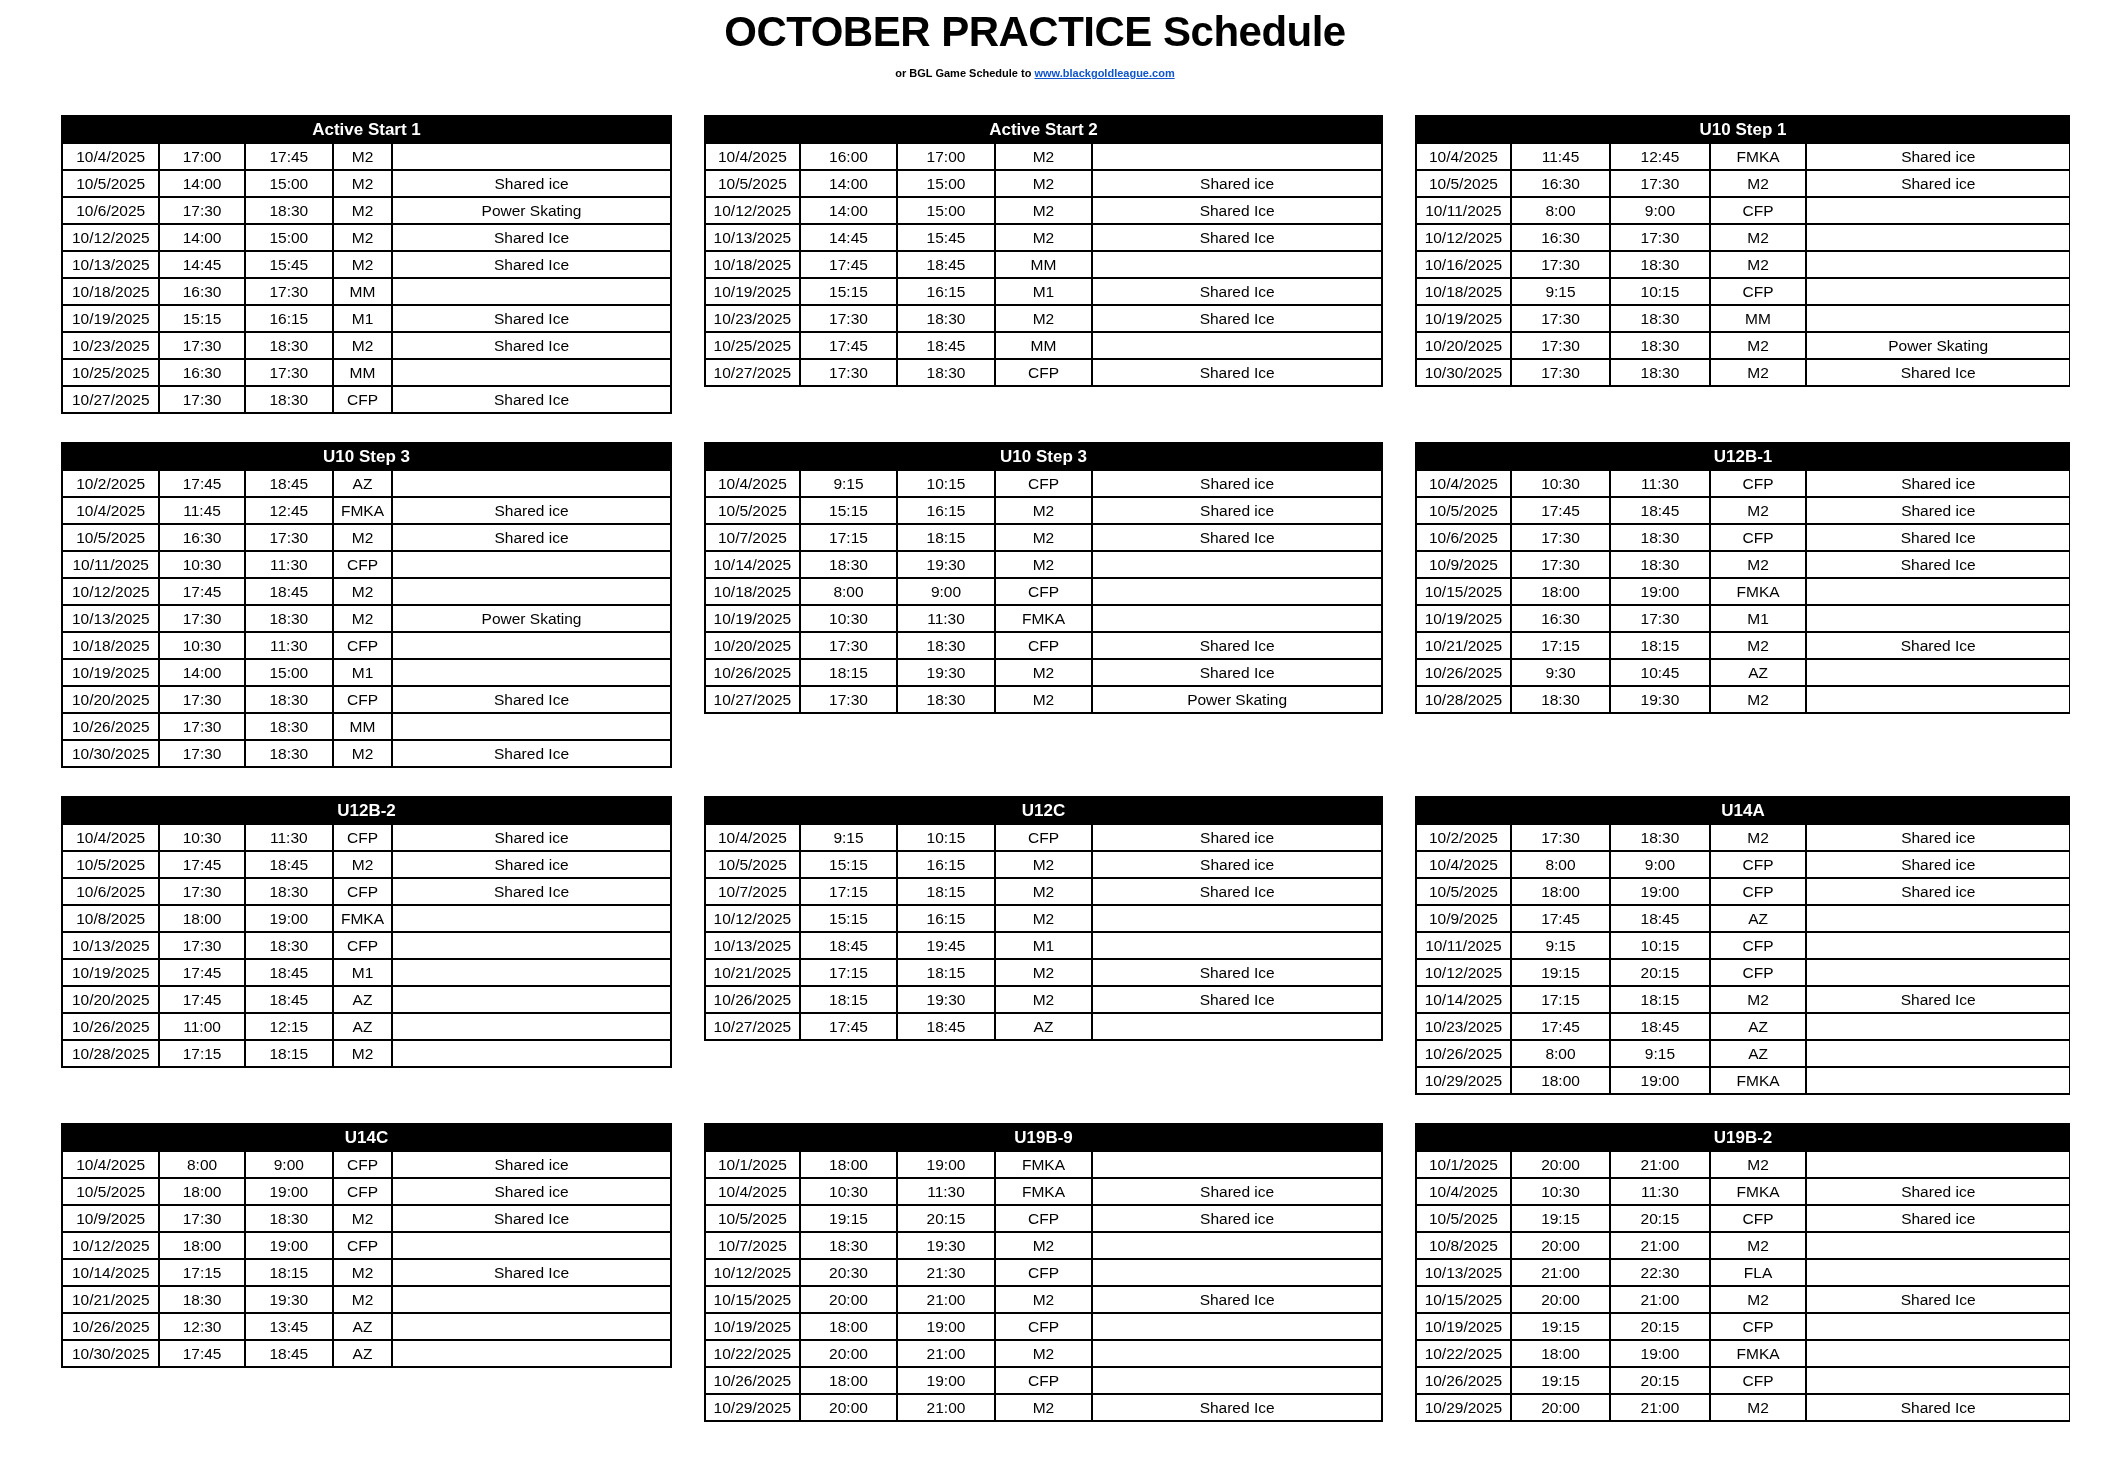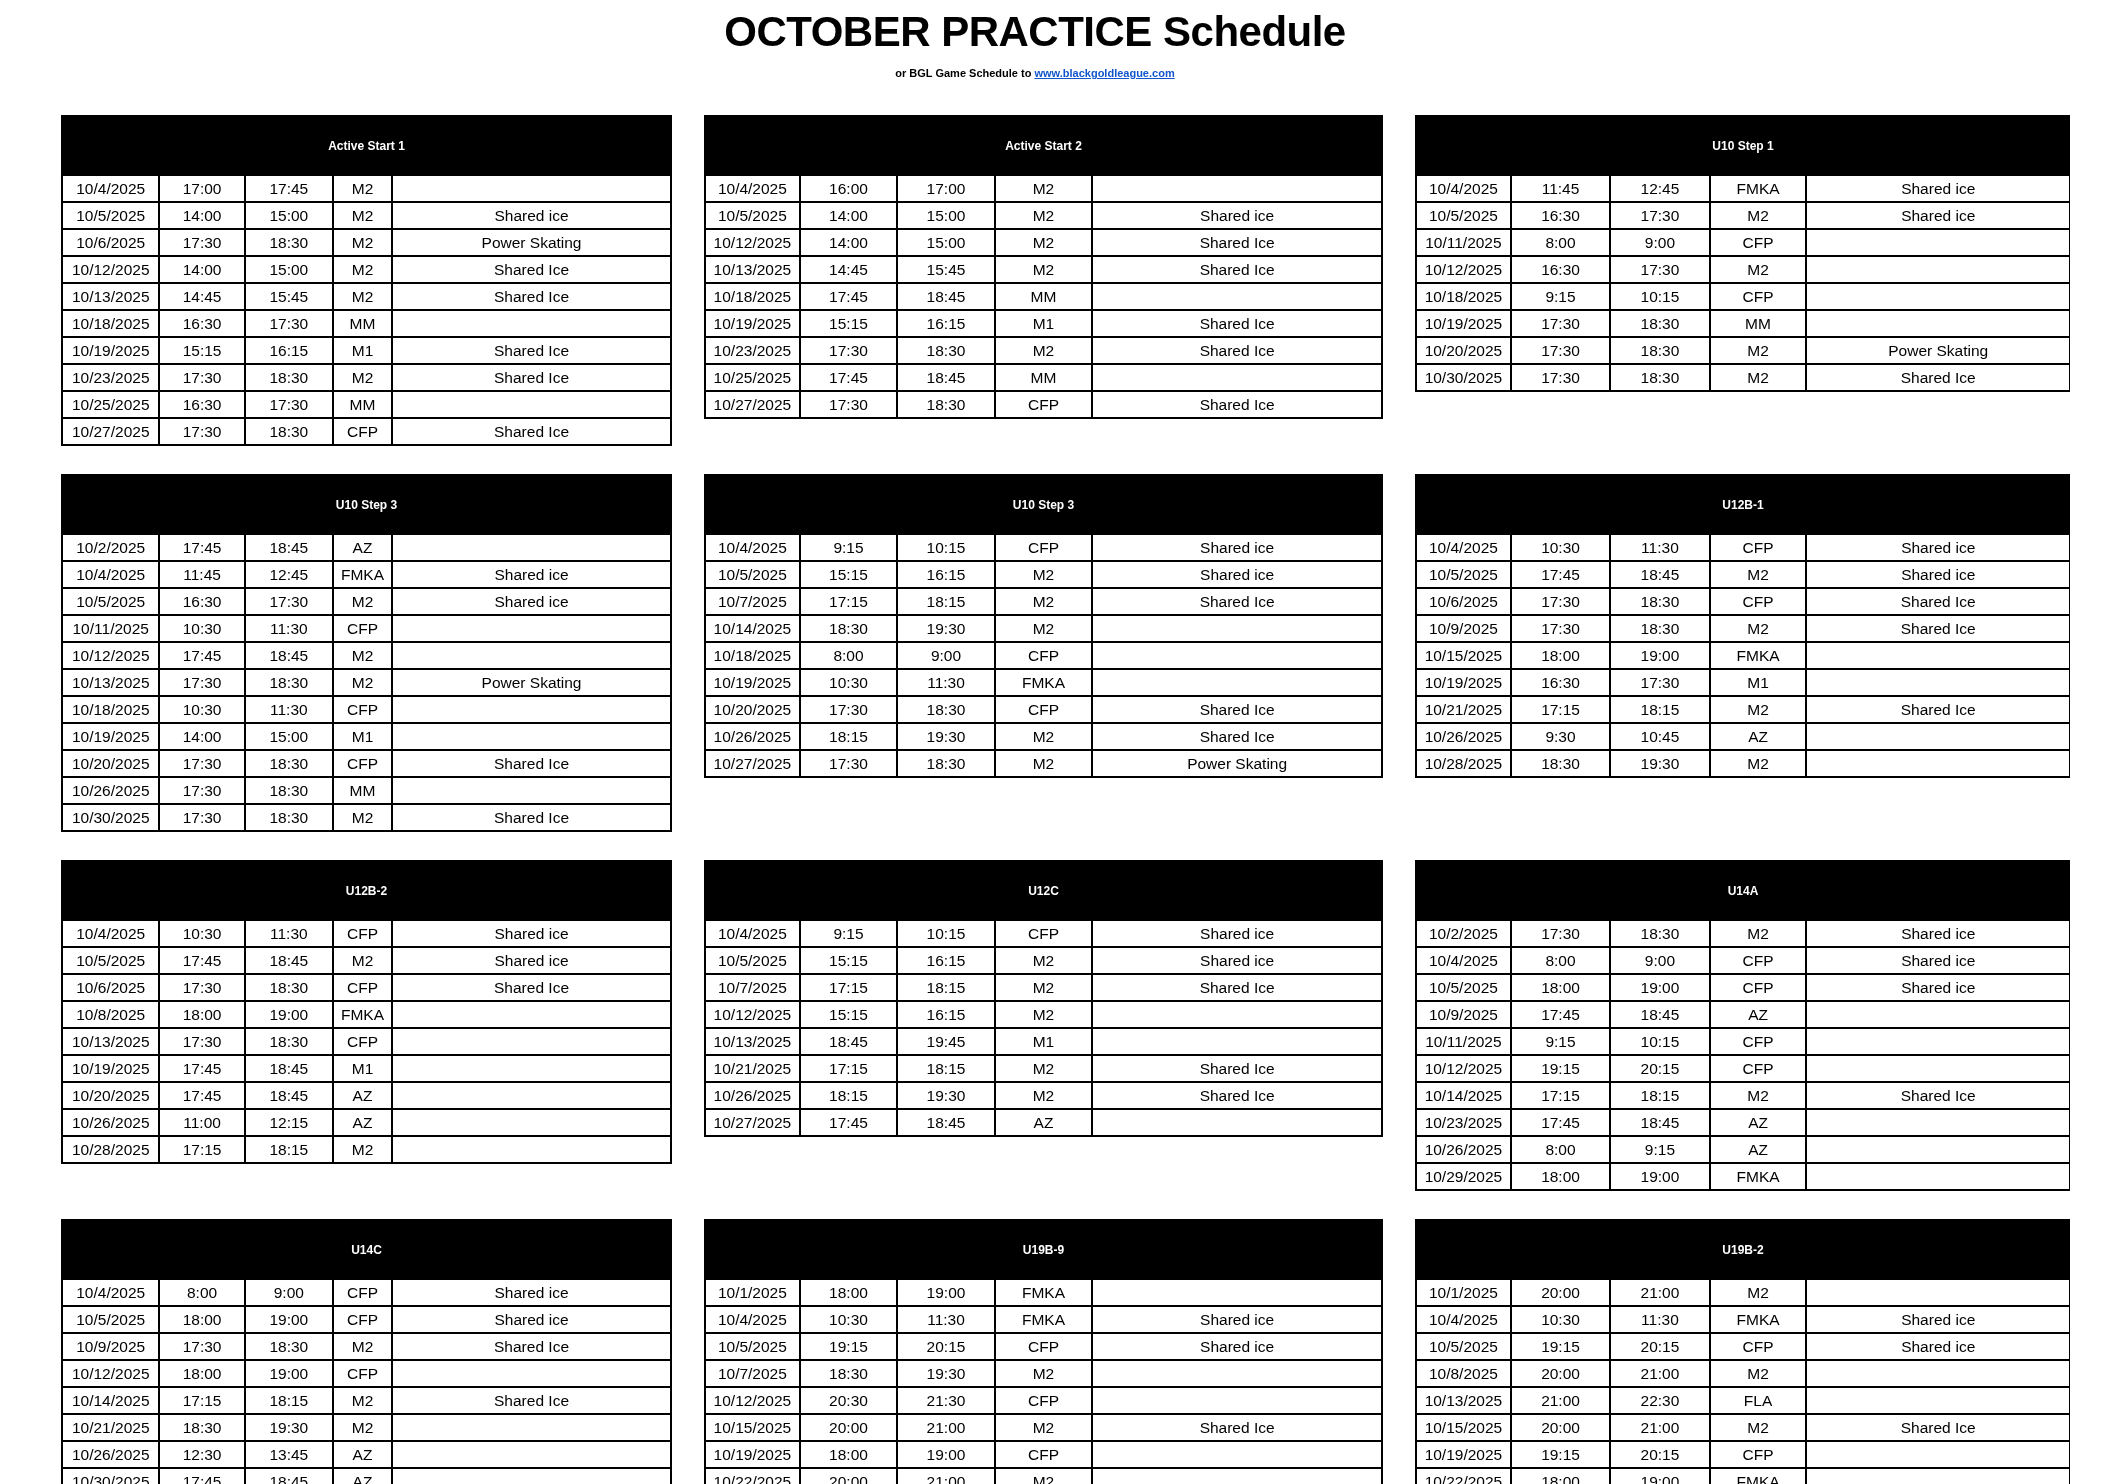--- a/index.html
+++ b/index.html
@@ -38,26 +38,26 @@
     align-items:start;
   }
   table.sched{
     border-collapse:collapse;
     width:100%;
     table-layout:fixed;
   }
   table.sched th{
     background:#000000;
     color:#ffffff;
-    font-size:12px;
+    font-size:17px;
     font-weight:bold;
     text-align:center;
     height:25px;
     border:2px solid #000;
-    padding:16px;
+    padding:0;
   }
   table.sched td{
     border:2px solid #000;
     height:25px;
     padding:0 2px;
     text-align:center;
     font-size:15.5px;
     white-space:nowrap;
     overflow:hidden;
   }
@@ -296,20 +296,27 @@
   </tr>
 
   <tr>
     <td>10/12/2025</td>
     <td>16:30</td>
     <td>17:30</td>
     <td>M2</td>
     <td></td>
   </tr>
 
+  <tr>
+    <td>10/16/2025</td>
+    <td>17:30</td>
+    <td>18:30</td>
+    <td>M2</td>
+    <td></td>
+  </tr>
 
   <tr>
     <td>10/18/2025</td>
     <td>9:15</td>
     <td>10:15</td>
     <td>CFP</td>
     <td></td>
   </tr>
 
   <tr>

